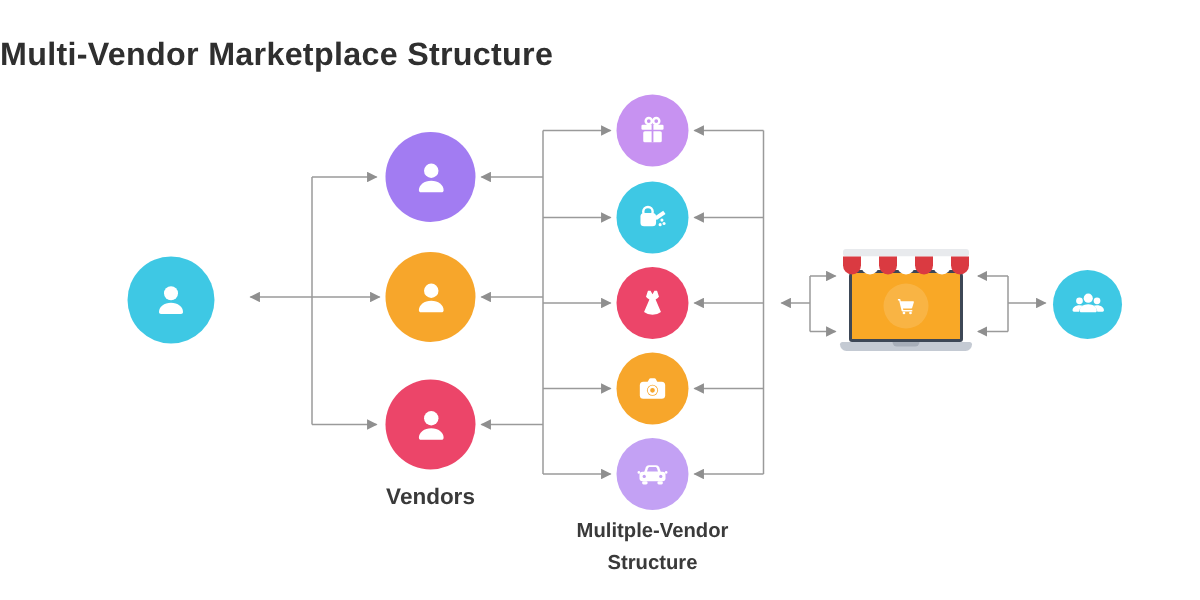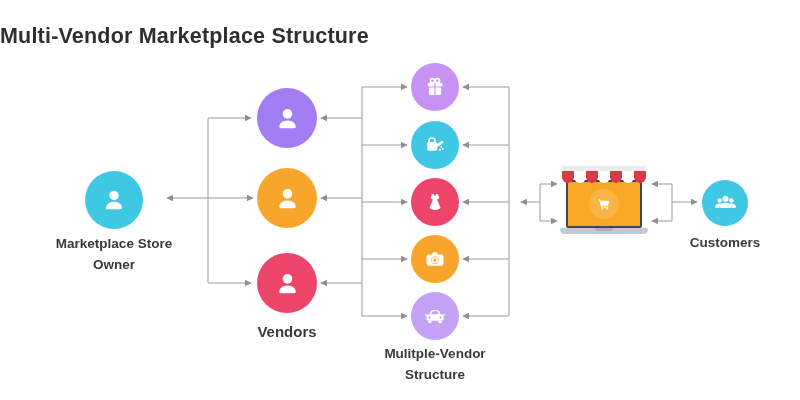--- a/index.html
+++ b/index.html
@@ -93,21 +93,20 @@
       <path d="M672 202 H697" marker-end="url(#arr)"></path>
     </g>
   </svg>
 
   <div class="node-circle" style="left: 85px; top: 171px; width: 58px; height: 58px; background: rgb(62, 200, 228); color: rgb(62, 200, 228);">
     <svg width="32" height="32" viewBox="0 0 24 24" fill="#fff">
       <circle cx="12" cy="8.6" r="3.5"></circle>
       <path d="M12 13.4c-3.4 0-6 2-6 4.6 0 .6.4 1 1 1h10c.6 0 1-.4 1-1 0-2.6-2.6-4.6-6-4.6z"></path>
     </svg>
   </div>
-  <div class="node-label" style="left:34px; top:234px; width:160px;">Marketplace Store Owner</div>
 
   <div class="node-circle" style="left: 257px; top: 88px; width: 60px; height: 60px; background: rgb(162, 124, 242); color: rgb(162, 124, 242);">
     <svg width="33" height="33" viewBox="0 0 24 24" fill="#fff">
       <circle cx="12" cy="8.6" r="3.5"></circle>
       <path d="M12 13.4c-3.4 0-6 2-6 4.6 0 .6.4 1 1 1h10c.6 0 1-.4 1-1 0-2.6-2.6-4.6-6-4.6z"></path>
     </svg>
   </div>
   <div class="node-circle" style="left: 257px; top: 168px; width: 60px; height: 60px; background: rgb(247, 166, 43); color: rgb(247, 166, 43);">
     <svg width="33" height="33" viewBox="0 0 24 24" fill="#fff">
       <circle cx="12" cy="8.6" r="3.5"></circle>
@@ -201,15 +200,14 @@
   <div class="node-circle" style="left: 702px; top: 180px; width: 46px; height: 46px; background: rgb(62, 200, 228); color: rgb(62, 200, 228);">
     <svg width="27" height="27" viewBox="0 0 24 24" fill="#fff">
       <circle cx="6.8" cy="9.4" r="2"></circle>
       <circle cx="17.2" cy="9.4" r="2"></circle>
       <path d="M6.8 12c-2.3 0-4.1 1.3-4.1 3 0 .4.3.8.8.8h3.1c.2-1.5 1.1-2.8 2.4-3.5-.6-.2-1.4-.3-2.2-.3z"></path>
       <path d="M17.2 12c2.3 0 4.1 1.3 4.1 3 0 .4-.3.8-.8.8h-3.1c-.2-1.5-1.1-2.8-2.4-3.5.6-.2 1.4-.3 2.2-.3z"></path>
       <circle cx="12" cy="7.8" r="2.7"></circle>
       <path d="M12 11.4c-2.9 0-5.1 1.7-5.1 3.8 0 .5.4.9.9.9h8.4c.5 0 .9-.4.9-.9 0-2.1-2.2-3.8-5.1-3.8z"></path>
     </svg>
   </div>
-  <div class="node-label" style="left:675px; top:233px; width:100px;">Customers</div>
 
 </div>
 
 </body></html>

